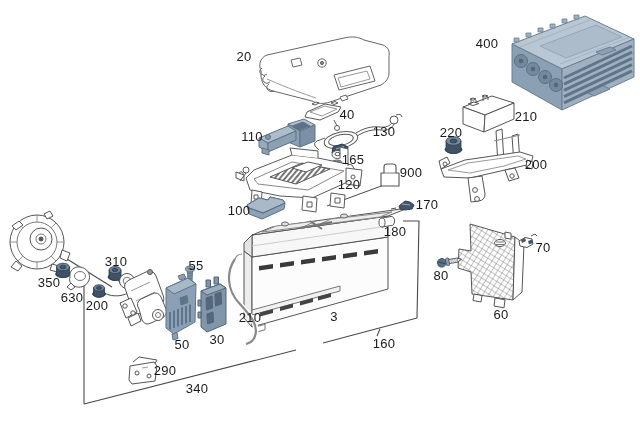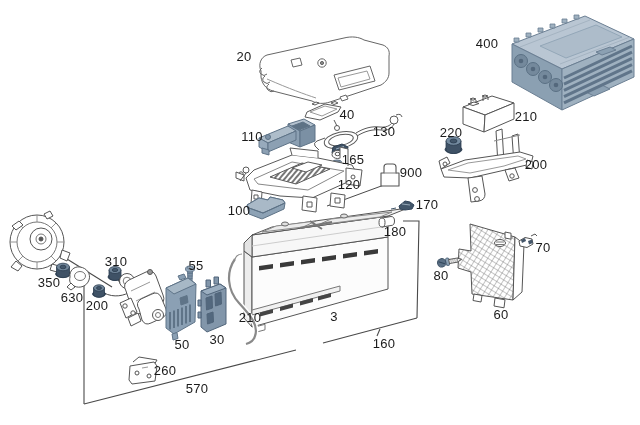--- a/index.html
+++ b/index.html
@@ -377,16 +377,16 @@
   <div class="callout" style="left:543px;top:247px">70</div>
   <div class="callout" style="left:441px;top:275px">80</div>
   <div class="callout" style="left:49px;top:282px">350</div>
   <div class="callout" style="left:72px;top:297px">630</div>
   <div class="callout" style="left:116px;top:261px">310</div>
   <div class="callout" style="left:97px;top:305px">200</div>
   <div class="callout" style="left:196px;top:265px">55</div>
   <div class="callout" style="left:182px;top:344px">50</div>
   <div class="callout" style="left:217px;top:339px">30</div>
   <div class="callout" style="left:250px;top:317px">210</div>
-  <div class="callout" style="left:165px;top:370px">260</div>
-  <div class="callout" style="left:197px;top:388px">570</div>
+  <div class="callout" style="left:165px;top:370px">290</div>
+  <div class="callout" style="left:197px;top:388px">340</div>
 
 </div>
 
 </body></html>

